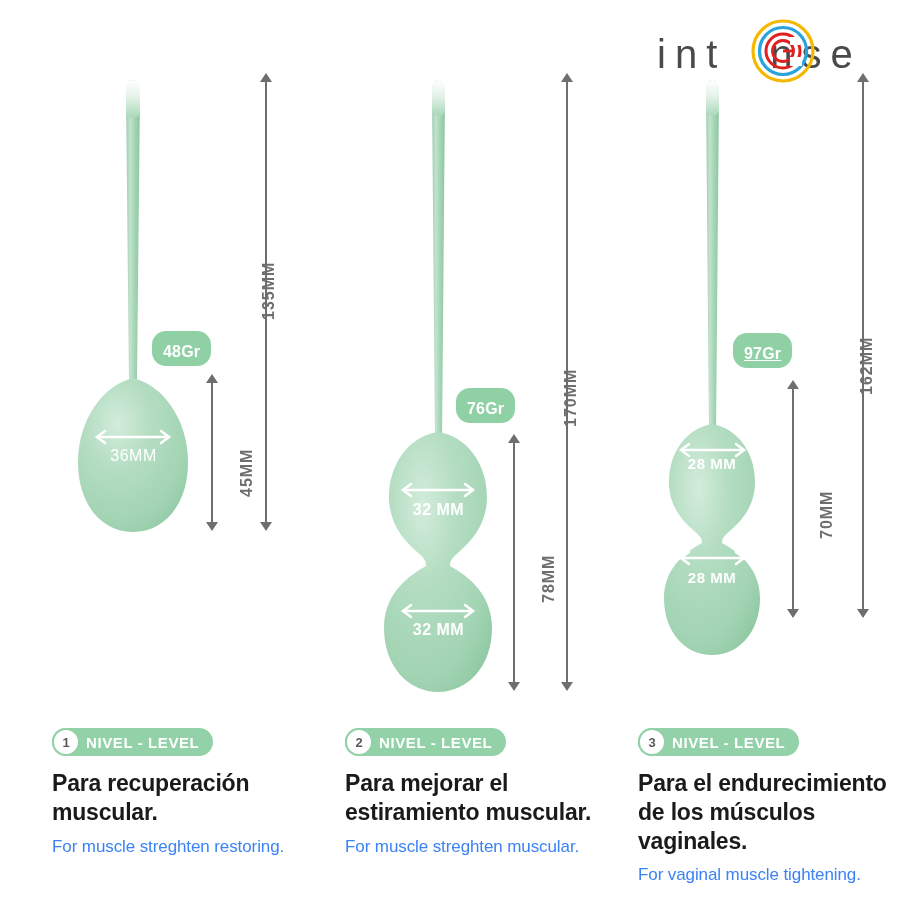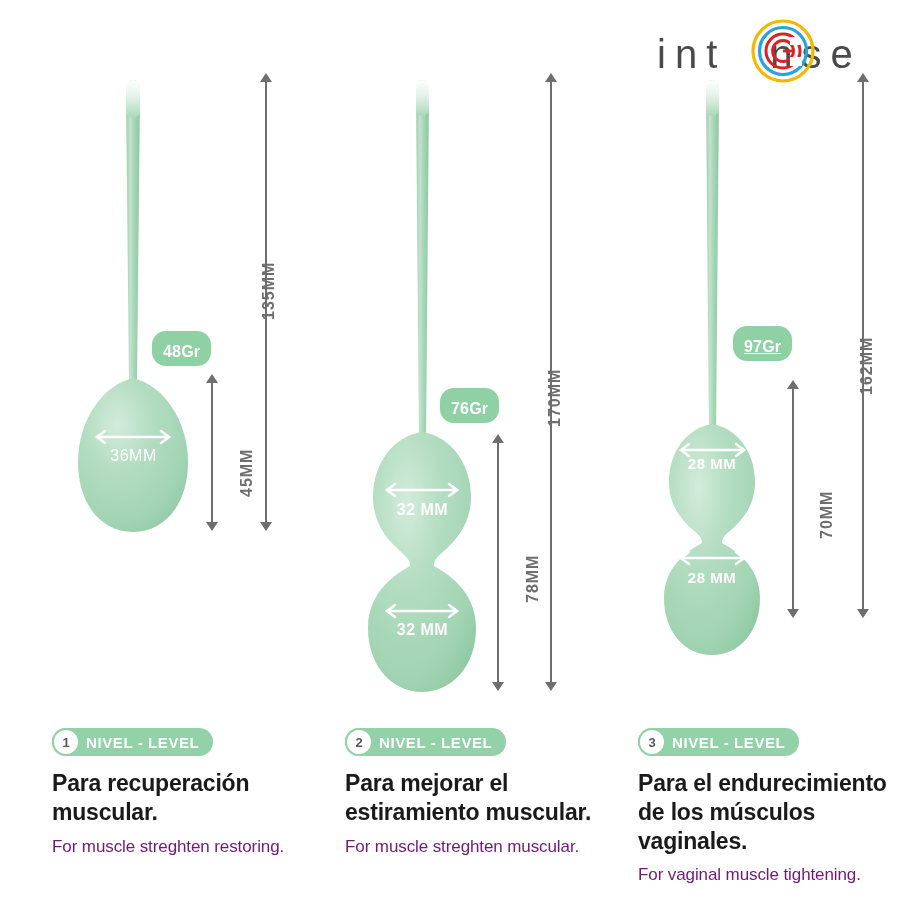--- a/index.html
+++ b/index.html
@@ -25,21 +25,21 @@
   #logo .w-pre { margin-left: 2px; }
   #logo .w-gap { display: inline-block; width: 44px; }
   #logo .ringmark {
     position: absolute; left: 95px; top: 0px;
     width: 66px; height: 66px;
   }
 
   
   .product { position: absolute; top: 0; height: 720px; }
   .prod-1 { left: 0px;   width: 300px; }
-  .prod-2 { left: 300px; width: 300px; }
+  .prod-2 { left: 316px; width: 300px; }
   .prod-3 { left: 600px; width: 300px; }
 
   
   .device { position: absolute; top: 0; left: 0; width: 300px; height: 720px; }
 
   
   .weight-badge {
     position: absolute;
     background: #8fd0a5;
     color: #ffffff;
@@ -102,21 +102,21 @@
     line-height: 1; white-space: nowrap;
   }
 
   .title-es {
     margin-top: 13px;
     font-size: 23px; font-weight: bold; color: #1a1a1a;
     line-height: 1.25; letter-spacing: -0.2px;
   }
   .title-en {
     margin-top: 9px;
-    font-size: 17px; font-weight: 400; color: #701a75;
+    font-size: 17px; font-weight: 400; color: #3b82f6;
     line-height: 1.3; letter-spacing: -0.1px;
   }
 </style>
 </head>
 <body>
 
 <div id="page">
 
   <div id="logo">
     <div class="wordmark">
@@ -327,21 +327,21 @@
       <g stroke="#ffffff" stroke-width="2.6" fill="none" stroke-linecap="round">
         <line x1="82" y1="450" x2="143" y2="450"></line>
         <polyline points="89,444 81,450 89,456"></polyline>
         <polyline points="136,444 144,450 136,456"></polyline>
         <line x1="82" y1="558" x2="143" y2="558"></line>
         <polyline points="89,552 81,558 89,564"></polyline>
         <polyline points="136,552 144,558 136,564"></polyline>
       </g>
     </svg>
 
-    <div class="weight-badge" style="left:133px; top:326px;text-decoration:underline;">97Gr</div>
+    <div class="weight-badge" style="left:133px; top:333px;text-decoration:underline;">97Gr</div>
 
     <div style="position:absolute; left:64px; top:455px; width:96px; text-align:center; color:#fff; font-size:15px; font-weight:bold; letter-spacing:0.5px;">28 MM</div>
     <div style="position:absolute; left:64px; top:569px; width:96px; text-align:center; color:#fff; font-size:15px; font-weight:bold; letter-spacing:0.5px;">28 MM</div>
 
     <div class="dim" style="left:186px; top:380px; height:238px;">
       <div class="line"></div>
       <div class="cap top">
           <svg width="14" height="9" viewBox="0 0 14 9">
             <path d="M7 0 L13 9 L1 9 Z" fill="#6e6e6e"></path>
           </svg>

